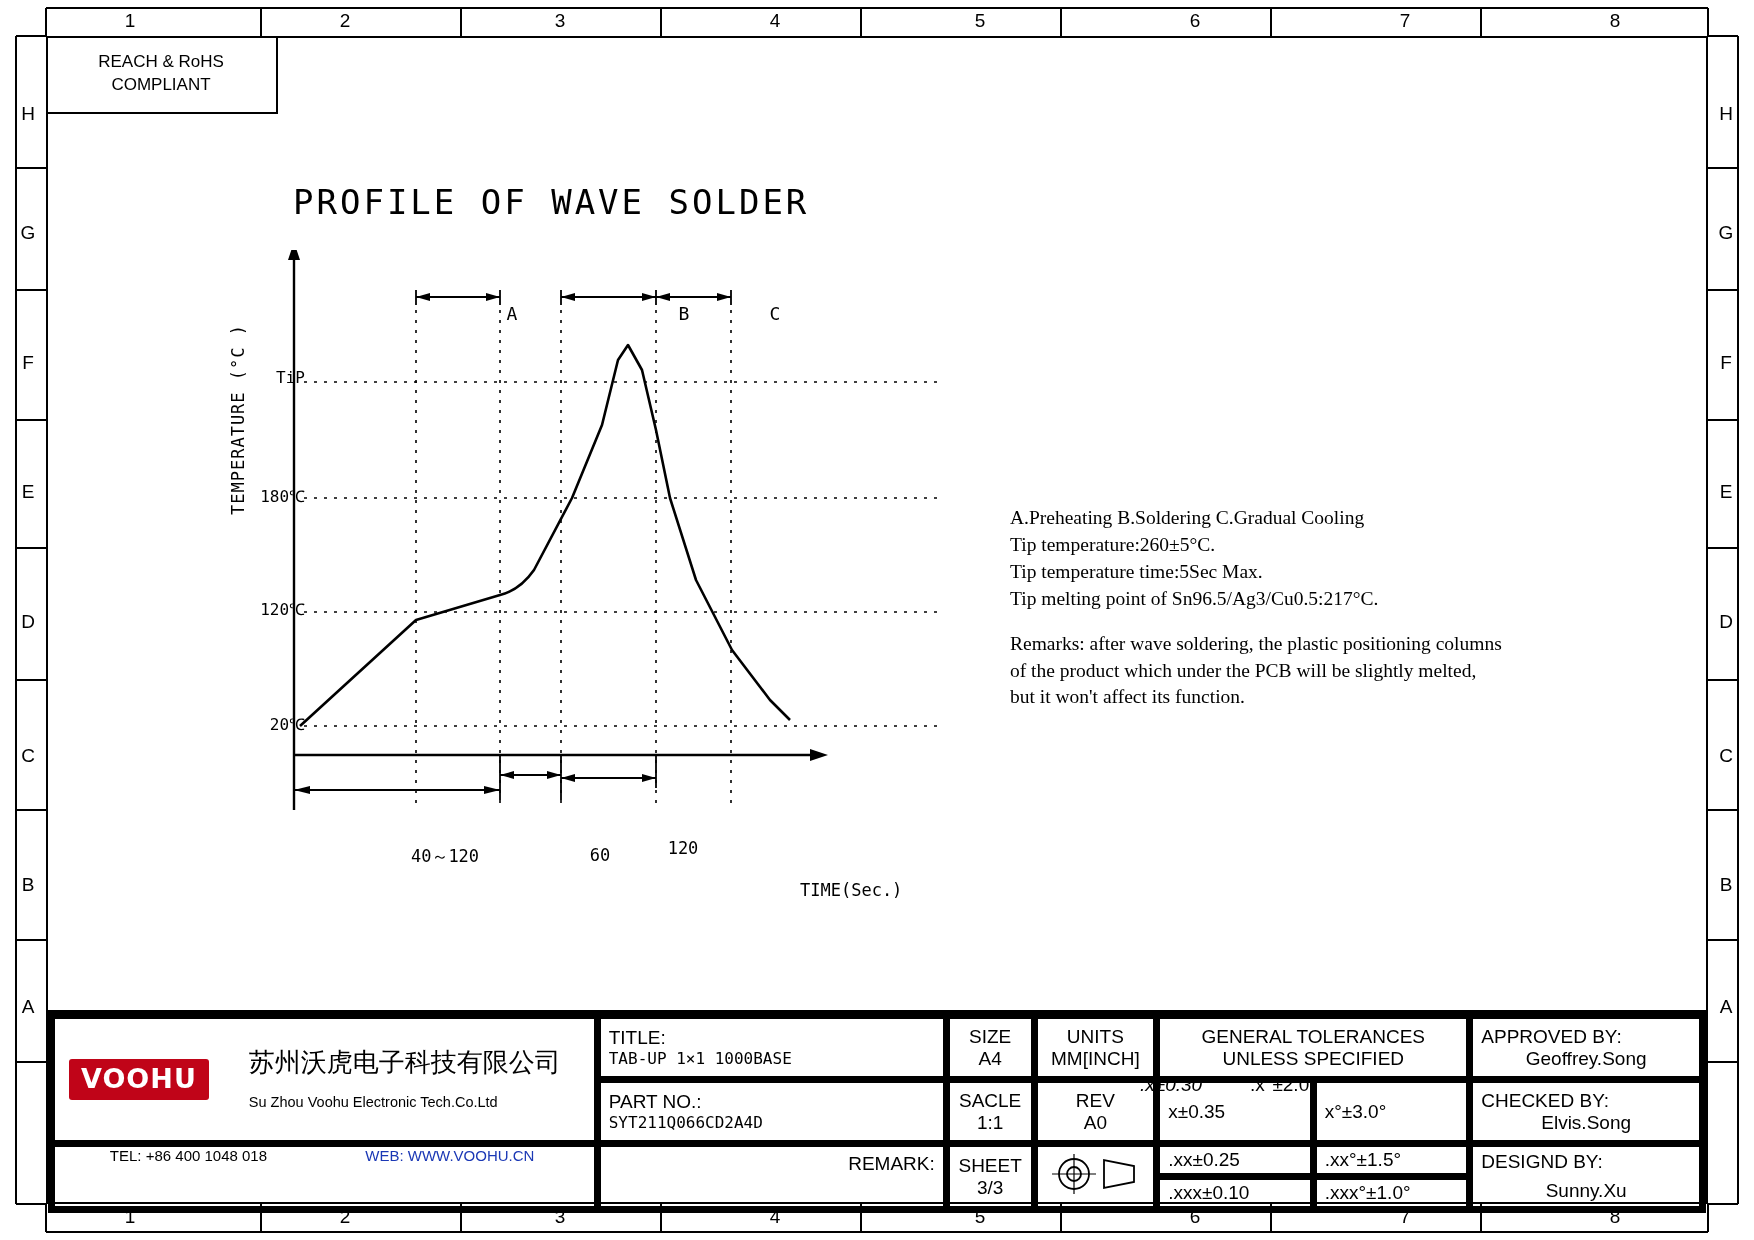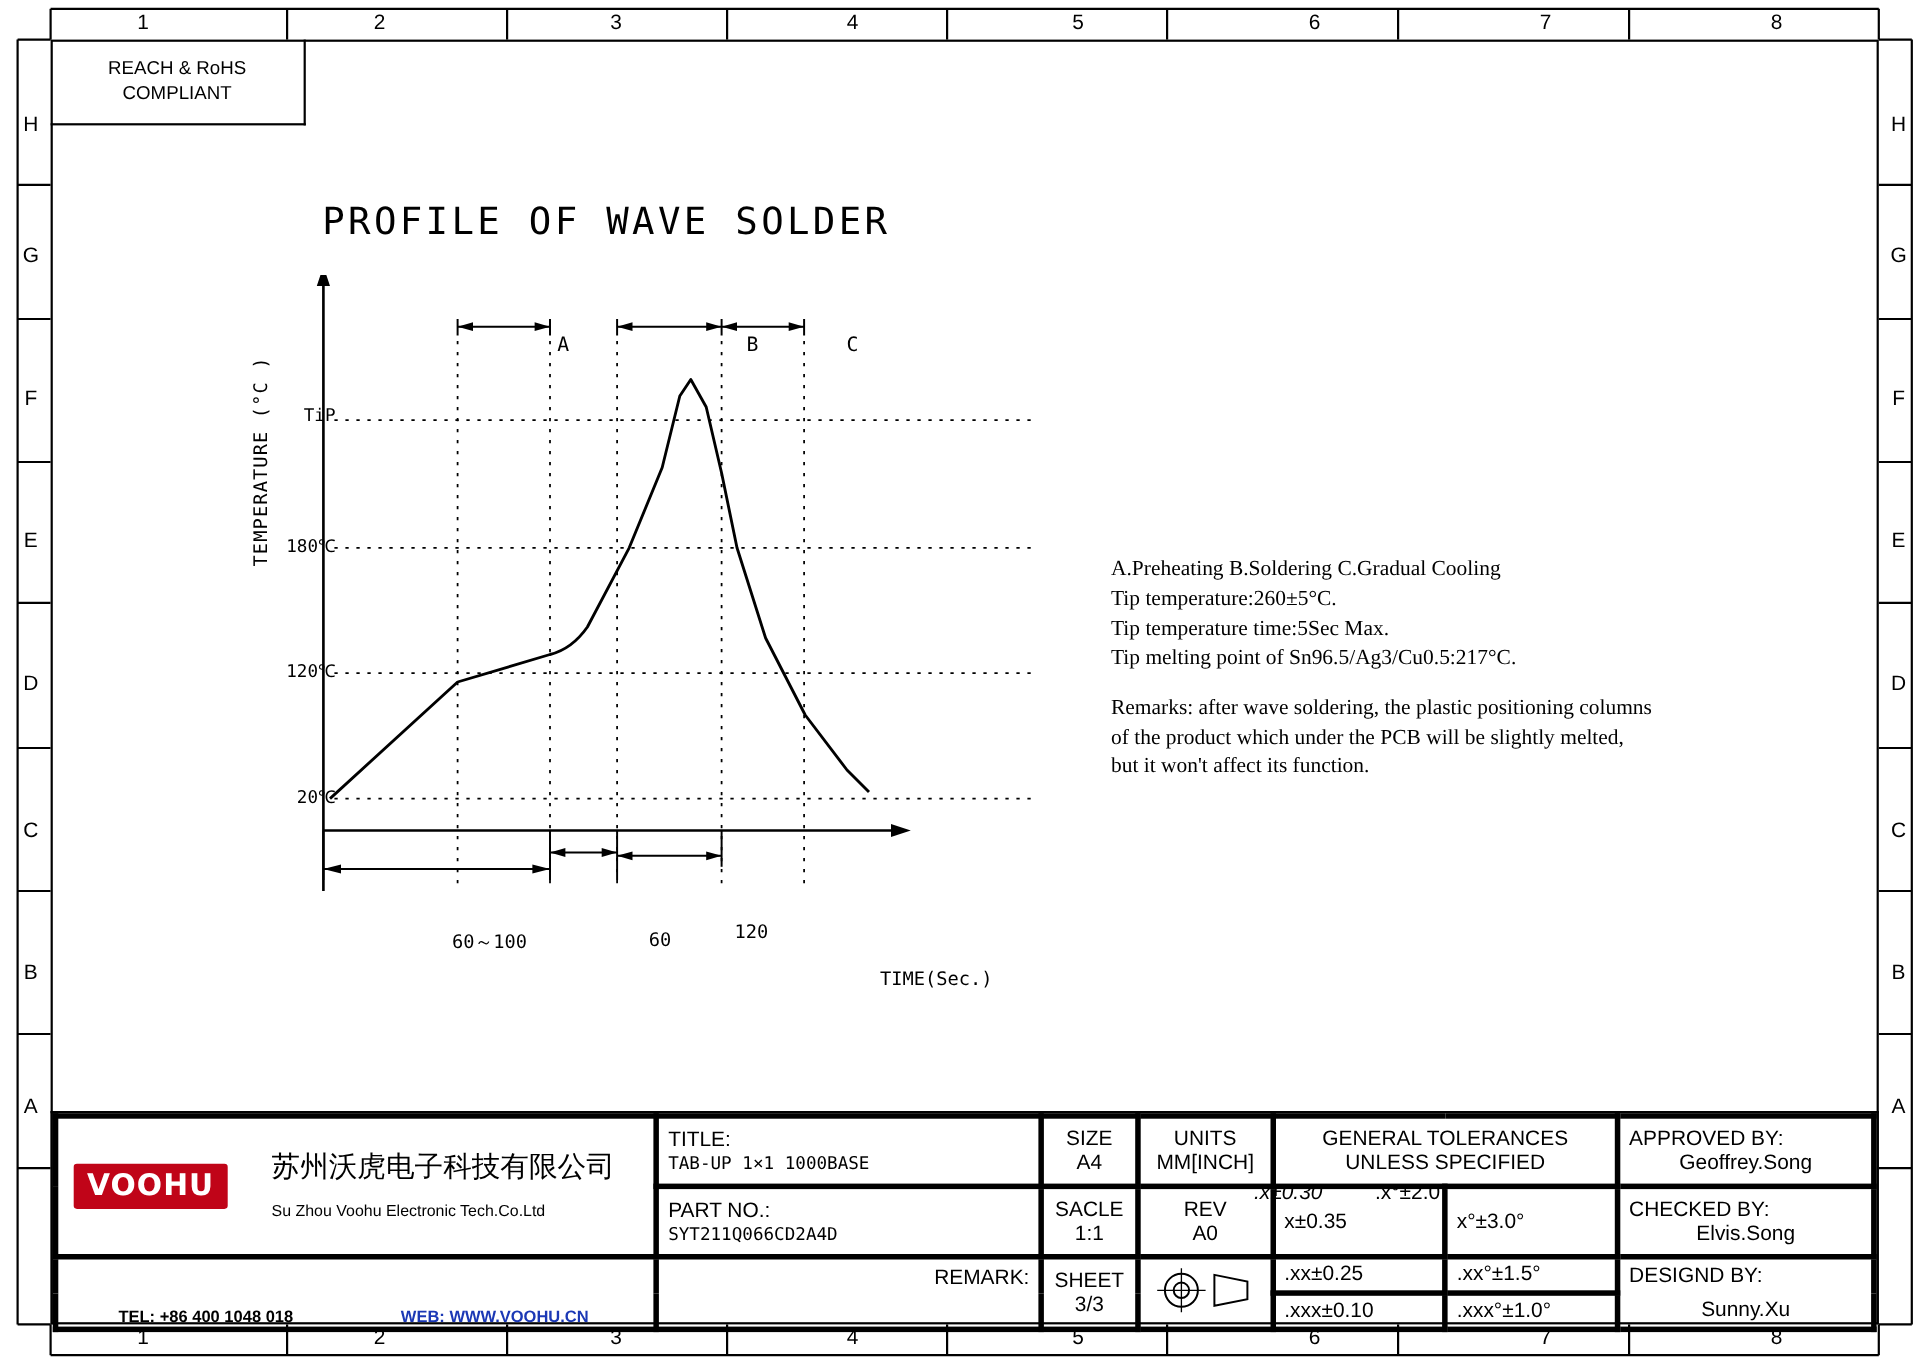--- a/index.html
+++ b/index.html
@@ -23,30 +23,30 @@
   .seg-label{position:absolute;font-family:"DejaVu Sans Mono",monospace;font-size:17px;text-align:center;}
   .phase-label{position:absolute;font-family:"DejaVu Sans Mono",monospace;font-size:18px;text-align:center;}
 
   
   .notes{position:absolute;left:1010px;top:505px;font-family:"Liberation Serif",serif;font-size:19.5px;line-height:1.38;}
   .notes .blk{margin-bottom:18px;}
 
   
   .tb{position:absolute;left:46px;top:1010px;width:1662px;height:194px;box-sizing:border-box;border:2px solid #000;border-bottom:none;}
   .tb table{border-collapse:collapse;width:100%;height:100%;table-layout:fixed;}
-  .tb td{border:5px solid #000000;font-size:19px;padding:0 8px;vertical-align:middle;}
+  .tb td{border:7px solid #000000;font-size:19px;padding:0 8px;vertical-align:middle;}
   .tb .ctr{text-align:center;}
   .tb .small{font-family:"DejaVu Sans Mono",monospace;font-size:16px;}
   .logo-cell{padding:0 !important;}
   .logo-row{display:flex;align-items:center;height:100%;padding-left:14px;box-sizing:border-box;gap:28px;}
   .logo-badge{background:#c00418;color:#fff;font-weight:bold;font-size:27px;letter-spacing:1px;padding:4px 12px 6px 12px;border-radius:3px;
               font-family:"DejaVu Sans",sans-serif;display:inline-block;}
   .cn-name{font-family:"DejaVu Sans",sans-serif;font-weight:normal;font-size:26px;margin-left:12px;line-height:1.05;}
   .en-name{font-family:"Liberation Sans",sans-serif;font-size:14.5px;margin-left:12px;margin-top:18px;}
-  .contact{display:flex;align-items:flex-end;height:100%;font-size:15px;font-weight:bold;}
+  .contact{display:flex;align-items:flex-start;height:100%;font-size:15px;}
   .contact .tel{width:48%;text-align:center;}
   .contact .web{width:52%;text-align:center;color:#1b38b5;}
   .stacked{display:flex;flex-direction:column;justify-content:center;height:100%;}
   .stacked .t{font-size:19px;}
   .proj-cell{text-align:center;}
 </style>
 </head>
 <body>
 
 <div id="sheet">
@@ -151,21 +151,21 @@
 
   <div class="tlabel" style="left:205px;top:368px;width:100px;">TiP</div>
   <div class="tlabel" style="left:195px;top:485px;width:110px;">180℃</div>
   <div class="tlabel" style="left:195px;top:598px;width:110px;">120℃</div>
   <div class="tlabel" style="left:205px;top:713px;width:100px;">20℃</div>
 
   <div class="phase-label" style="left:492px;top:303px;width:40px;">A</div>
   <div class="phase-label" style="left:664px;top:303px;width:40px;">B</div>
   <div class="phase-label" style="left:755px;top:303px;width:40px;">C</div>
 
-  <div class="seg-label" style="left:330px;top:845px;width:230px;">60～100</div>
+  <div class="seg-label" style="left:330px;top:845px;width:230px;">40～120</div>
   <div class="seg-label" style="left:565px;top:845px;width:70px;">60</div>
   <div class="seg-label" style="left:648px;top:838px;width:70px;">120</div>
 
   <svg width="800" height="700" style="position:absolute;left:250px;top:250px;">
 
     <g stroke="#000" stroke-width="1.6" stroke-dasharray="3,7">
       <line x1="54" y1="132" x2="690" y2="132"></line>
       <line x1="54" y1="248" x2="690" y2="248"></line>
       <line x1="54" y1="362" x2="690" y2="362"></line>
       <line x1="54" y1="476" x2="690" y2="476"></line>

